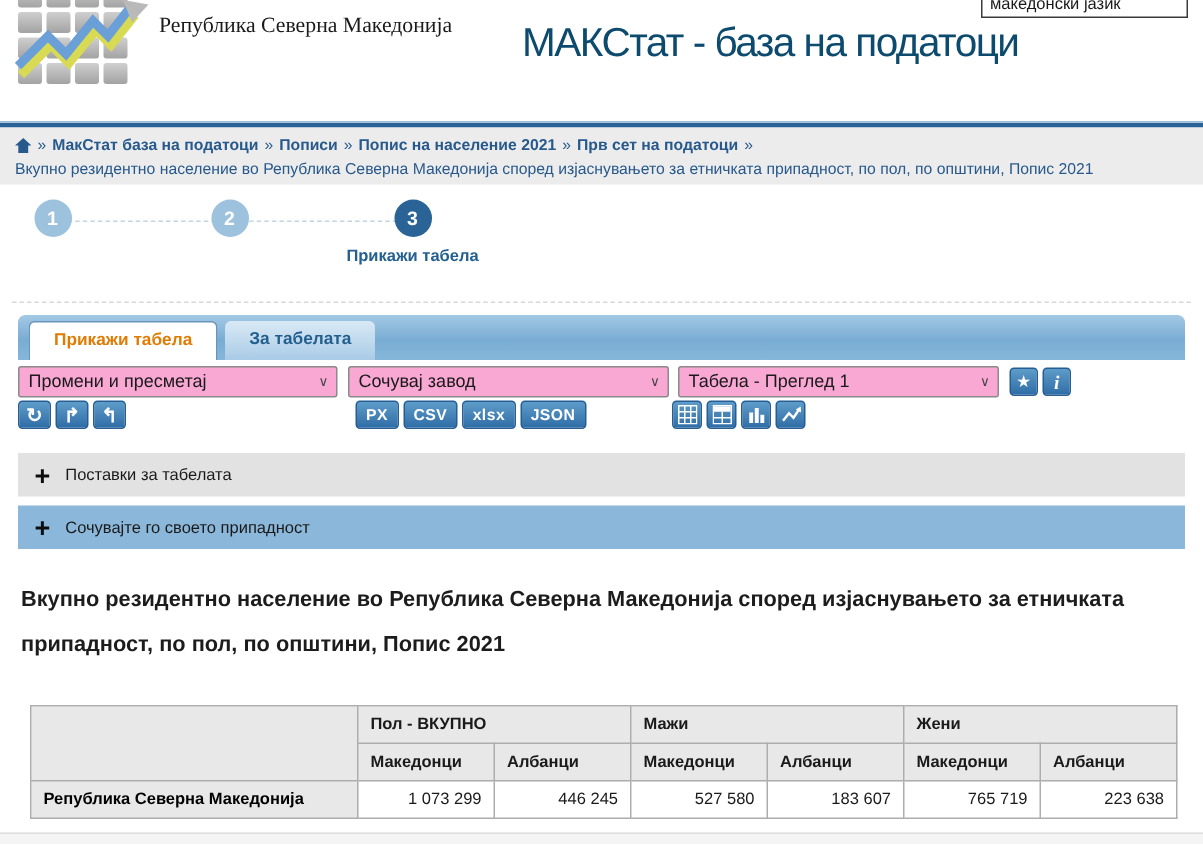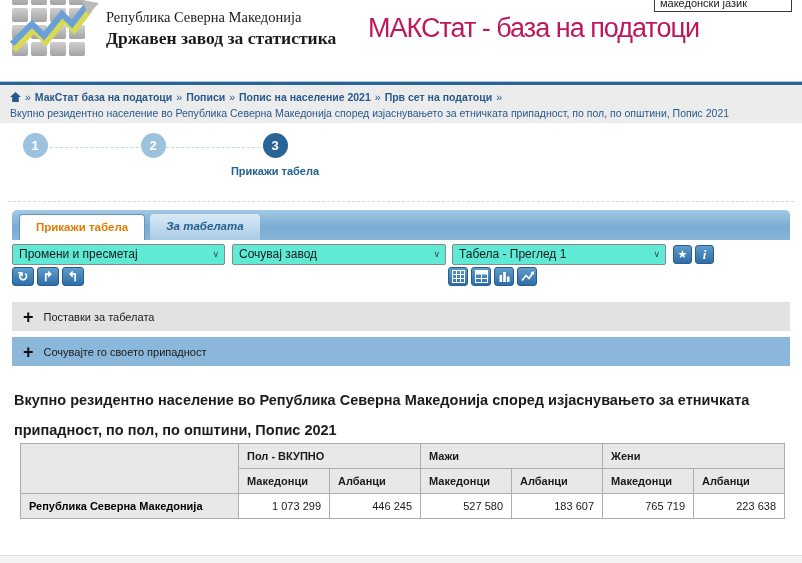--- a/index.html
+++ b/index.html
@@ -4,21 +4,21 @@
 <style>
   * { margin:0; padding:0; box-sizing:border-box; }
   body { font-family:"Liberation Sans", sans-serif; background:#fff; }
   .page { position:relative; width:802px; height:563px; overflow:hidden; background:#fff; }
 
   
   .logo { position:absolute; left:10px; top:0; width:90px; height:58px; cursor:pointer; }
   .org { position:absolute; left:106px; top:9px; font-family:"Liberation Serif", serif; color:#1a1a1a; }
   .org-line1 { font-size:14.5px; }
   .org-line2 { font-size:17.5px; font-weight:bold; margin-top:2px; }
-  .app-title { position:absolute; left:368px; top:13px; font-size:27px; color:#be185d; letter-spacing:-1px; white-space:nowrap; }
+  .app-title { position:absolute; left:348px; top:13px; font-size:27px; color:#0c4a6e; letter-spacing:-1px; white-space:nowrap; }
   .lang-select { position:absolute; left:654px; top:-10px; width:138px; height:22px; background:#fff;
     border:1px solid #3a3a3a; font-size:11px; color:#1a1a1a; padding:6px 5px 0 5px; cursor:pointer; }
   .header-rule { position:absolute; top:81px; left:0; width:802px; height:4px;
     border-top:1px solid #a9c6de; background:#2a6496; }
 
   
   .breadcrumb { position:absolute; top:85px; left:0; width:802px; height:38px; background:#ececec;
     color:#27598c; font-size:10.5px; padding:6px 10px 0 10px; }
   .bc-line1 { display:flex; align-items:center; gap:4px; white-space:nowrap; }
   .bc-sep { color:#27598c; }
@@ -41,24 +41,24 @@
   .slabel.dark { color:#24608f; }
   .steps-divider { position:absolute; top:201px; left:8px; width:786px; border-top:1px dashed #d8d8d8; }
 
   
   .tabbar { position:absolute; top:210px; left:12px; width:778px; height:30px;
     background:linear-gradient(180deg,#a3c9e4 0%,#79acd3 55%,#86b6da 100%);
     border-radius:5px 5px 0 0; display:flex; align-items:flex-end; padding-left:7px; }
   .tab { height:26px; line-height:25px; padding:0 16px; font-size:11.5px; font-weight:bold;
     border-radius:4px 4px 0 0; cursor:pointer; white-space:nowrap; }
   .tab.active { background:#fff; color:#e07c04; border:1px solid #6894bc; border-bottom:none; margin-right:5px; }
-  .tab.inactive { background:linear-gradient(180deg,#d9e9f5,#a9cbe6); color:#24608f;font-style:italic; }
-
-  
-  .select { position:absolute; top:244px; height:21px; background:#5eead4; border:1px solid #8a8a8a;
+  .tab.inactive { background:linear-gradient(180deg,#d9e9f5,#a9cbe6); color:#24608f; }
+
+  
+  .select { position:absolute; top:244px; height:21px; background:#f9a8d4; border:1px solid #8a8a8a;
     border-radius:2px; font-size:12px; line-height:19px; padding:0 20px 0 6px; color:#1a1a1a;
     cursor:pointer; overflow:hidden; white-space:nowrap; }
   .select .chev { position:absolute; right:5px; top:0; font-size:9px; color:#444; line-height:19px; }
   .sel-1 { left:12px;  width:213px; }
   .sel-2 { left:232px; width:214px; }
   .sel-3 { left:452px; width:214px; }
   .ibtn { background:linear-gradient(180deg,#5e9cc9,#2f6da7); border:1px solid #265e94; border-radius:3px;
     color:#fff; display:flex; align-items:center; justify-content:center; cursor:pointer; }
   .star-btn { position:absolute; left:673px; top:245px; width:19px; height:19px; font-size:11px; }
   .info-btn { position:absolute; left:695px; top:245px; width:19px; height:19px;
@@ -77,21 +77,21 @@
     font-size:11px; color:#1a1a1a; padding-left:11px; cursor:pointer; }
   .acc-gray { top:302px; background:#e2e2e2; }
   .acc-blue { top:337px; background:#8ab7da; }
   .acc-plus { font-size:18px; font-weight:bold; color:#0d0d0d; margin-right:10px; line-height:18px; }
 
   
   .main-title { position:absolute; top:385px; left:14px; width:778px; font-size:14.5px; font-weight:bold;
     color:#1c1c1c; line-height:30px; }
 
   
-  .data-table { position:absolute; top:443px; left:20px; border-collapse:collapse; table-layout:fixed;padding-left:11px; }
+  .data-table { position:absolute; top:470px; left:20px; border-collapse:collapse; table-layout:fixed;padding-left:11px; }
   .data-table th, .data-table td { border:1px solid #adadad; font-size:11px; padding:6px 8px; }
   .data-table thead th { background:#e8e8e8; text-align:left; font-weight:bold; color:#1a1a1a; }
   .row-label { background:#e8e8e8; font-weight:bold; text-align:left; }
   .num-cell { background:#fff; text-align:right; padding-right:10px; color:#1a1a1a; }
 
   .footer-strip { position:absolute; bottom:0; left:0; width:802px; height:8px;
     background:#f4f4f4; border-top:1px solid #dedede; }
 </style>
 </head>
 <body>
@@ -124,21 +124,20 @@
           <rect x="40" y="42" width="16" height="14" rx="2" fill="url(#sq)"></rect>
           <rect x="59" y="42" width="16" height="14" rx="2" fill="url(#sq)"></rect>
       </g>
       <polyline points="4,50 24,30 36,42 54,20 64,30 80,10" fill="none" stroke="#d8da54" stroke-width="6"></polyline>
       <polyline points="2,44 22,24 34,36 52,14 62,24 76,6" fill="none" stroke="#6a9fd8" stroke-width="6"></polyline>
       <polygon points="72,0 89,3 78,15" fill="#b9b9b9"></polygon>
     </svg>
   </div>
   <div class="org">
     <div class="org-line1">Република Северна Македонија</div>
-    <div class="org-line2">Државен завод за статистика</div>
   </div>
   <div class="app-title">МАКСтат - база на податоци</div>
   <div class="lang-select">
     <span>македонски јазик</span>
   </div>
   <div class="header-rule"></div>
 
   <nav class="breadcrumb">
     <div class="bc-line1">
       <svg width="11" height="10" viewBox="0 0 11 10">
@@ -199,20 +198,26 @@
   <div class="pivot-group">
     <div class="ibtn">
       <span>↻</span>
     </div>
     <div class="ibtn">
       <span>↱</span>
     </div>
     <div class="ibtn">
       <span>↰</span>
     </div>
+  </div>
+  <div class="export-group">
+    <div class="ibtn ebtn">PX</div>
+    <div class="ibtn ebtn">CSV</div>
+    <div class="ibtn ebtn">xlsx</div>
+    <div class="ibtn ebtn">JSON</div>
   </div>
   <div class="view-group">
     <div class="ibtn">
       <svg width="13" height="13" viewBox="0 0 13 13">
         <rect x="0.5" y="0.5" width="12" height="12" fill="none" stroke="#fff"></rect>
         <line x1="4.5" y1="0.5" x2="4.5" y2="12.5" stroke="#fff"></line>
           <line x1="8.5" y1="0.5" x2="8.5" y2="12.5" stroke="#fff"></line>
         <line x1="0.5" y1="4.5" x2="12.5" y2="4.5" stroke="#fff"></line>
           <line x1="0.5" y1="8.5" x2="12.5" y2="8.5" stroke="#fff"></line>
       </svg>

